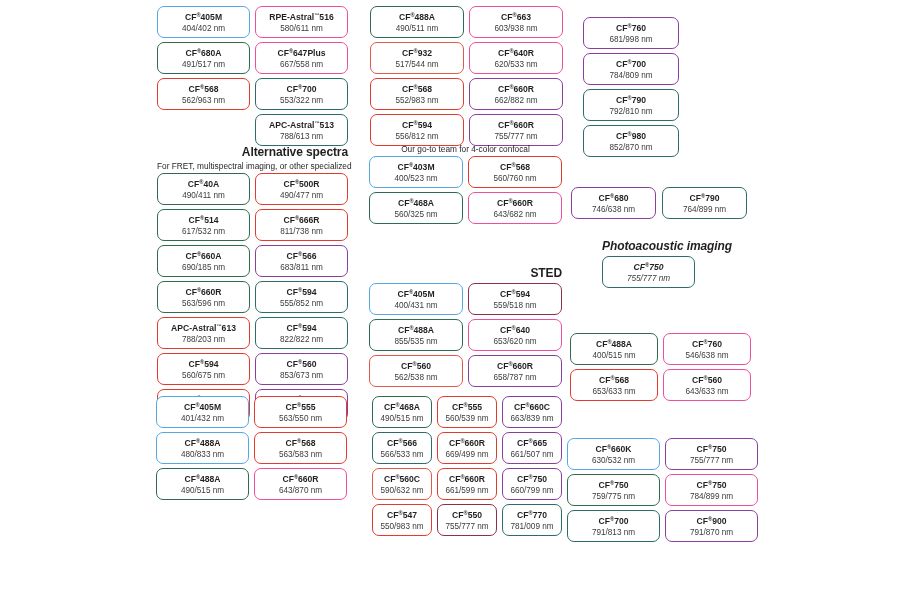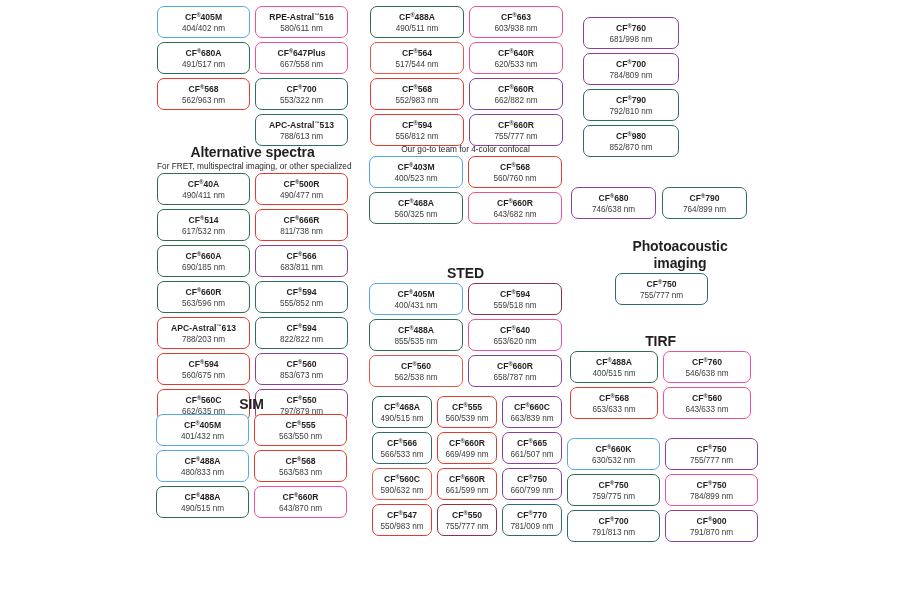--- a/index.html
+++ b/index.html
@@ -24,26 +24,27 @@
 
   
   .section {
     position: absolute;
   }
   .sec-head {
     text-align: center;
     margin: 0 0 1px 0;
   }
   .sec-title {
-    font-size: 14px;
+    font-size: 12px;
     font-weight: bold;
     letter-spacing: -0.1px;
     line-height: 17px;
     color: #231f20;
     white-space: nowrap;
+    text-align: right;
   }
   .sec-title.two-line {
     white-space: normal;
     line-height: 17px;
   }
   .sec-sub {
     font-size: 8.3px;
     font-weight: normal;
     line-height: 11px;
     color: #231f20;
@@ -138,21 +139,21 @@
         </div>
       </div>
       <div class="section" style="left: 370px; top: 6px;">
         <div class="cols" style="gap: 5px;">
           <div class="col" style="width: 94px;">
             <div class="chip" style="border-color: rgb(46, 107, 79);">
               <div class="name"><span>CF</span><span class="reg">®</span><span>488A</span></div>
               <div class="spec">490/511 nm</div>
             </div>
             <div class="chip" style="border-color: rgb(224, 90, 74);">
-              <div class="name"><span>CF</span><span class="reg">®</span><span>564</span></div>
+              <div class="name"><span>CF</span><span class="reg">®</span><span>932</span></div>
               <div class="spec">517/544 nm</div>
             </div>
             <div class="chip" style="border-color: rgb(226, 59, 46);">
               <div class="name"><span>CF</span><span class="reg">®</span><span>568</span></div>
               <div class="spec">552/983 nm</div>
             </div>
             <div class="chip" style="border-color: rgb(226, 59, 46);">
               <div class="name"><span>CF</span><span class="reg">®</span><span>594</span></div>
               <div class="spec">556/812 nm</div>
             </div>
@@ -338,37 +339,34 @@
             </div>
           </div>
           <div class="col" style="width: 85px;">
             <div class="chip" style="border-color: rgb(43, 109, 106);">
               <div class="name"><span>CF</span><span class="reg">®</span><span>790</span></div>
               <div class="spec">764/899 nm</div>
             </div>
           </div>
         </div>
       </div>
-      <div class="section" style="left: 615px; top: 238px;">
+      <div class="section" style="left: 602px; top: 238px; font-style: italic;">
         <div class="sec-head" style="width: 93px;">
           <div class="sec-title two-line" style="width: 130px; margin: 0px auto;">Photoacoustic imaging</div>
         </div>
         <div class="cols" style="gap: 5px;">
           <div class="col" style="width: 93px;">
             <div class="chip" style="border-color: rgb(43, 109, 106);">
               <div class="name"><span>CF</span><span class="reg">®</span><span>750</span></div>
               <div class="spec">755/777 nm</div>
             </div>
           </div>
         </div>
       </div>
       <div class="section" style="left: 570px; top: 333px;">
-        <div class="sec-head" style="width: 181px;">
-          <div class="sec-title">TIRF</div>
-        </div>
         <div class="cols" style="gap: 5px;">
           <div class="col" style="width: 88px;">
             <div class="chip" style="border-color: rgb(46, 107, 79);">
               <div class="name"><span>CF</span><span class="reg">®</span><span>488A</span></div>
               <div class="spec">400/515 nm</div>
             </div>
             <div class="chip" style="border-color: rgb(226, 59, 46);">
               <div class="name"><span>CF</span><span class="reg">®</span><span>568</span></div>
               <div class="spec">653/633 nm</div>
             </div>
@@ -379,23 +377,20 @@
               <div class="spec">546/638 nm</div>
             </div>
             <div class="chip" style="border-color: rgb(236, 79, 156);">
               <div class="name"><span>CF</span><span class="reg">®</span><span>560</span></div>
               <div class="spec">643/633 nm</div>
             </div>
           </div>
         </div>
       </div>
       <div class="section" style="left: 156px; top: 396px;">
-        <div class="sec-head" style="width: 191px;">
-          <div class="sec-title">SIM</div>
-        </div>
         <div class="cols" style="gap: 5px;">
           <div class="col" style="width: 93px;">
             <div class="chip" style="border-color: rgb(86, 169, 224);">
               <div class="name"><span>CF</span><span class="reg">®</span><span>405M</span></div>
               <div class="spec">401/432 nm</div>
             </div>
             <div class="chip" style="border-color: rgb(86, 169, 224);">
               <div class="name"><span>CF</span><span class="reg">®</span><span>488A</span></div>
               <div class="spec">480/833 nm</div>
             </div>

